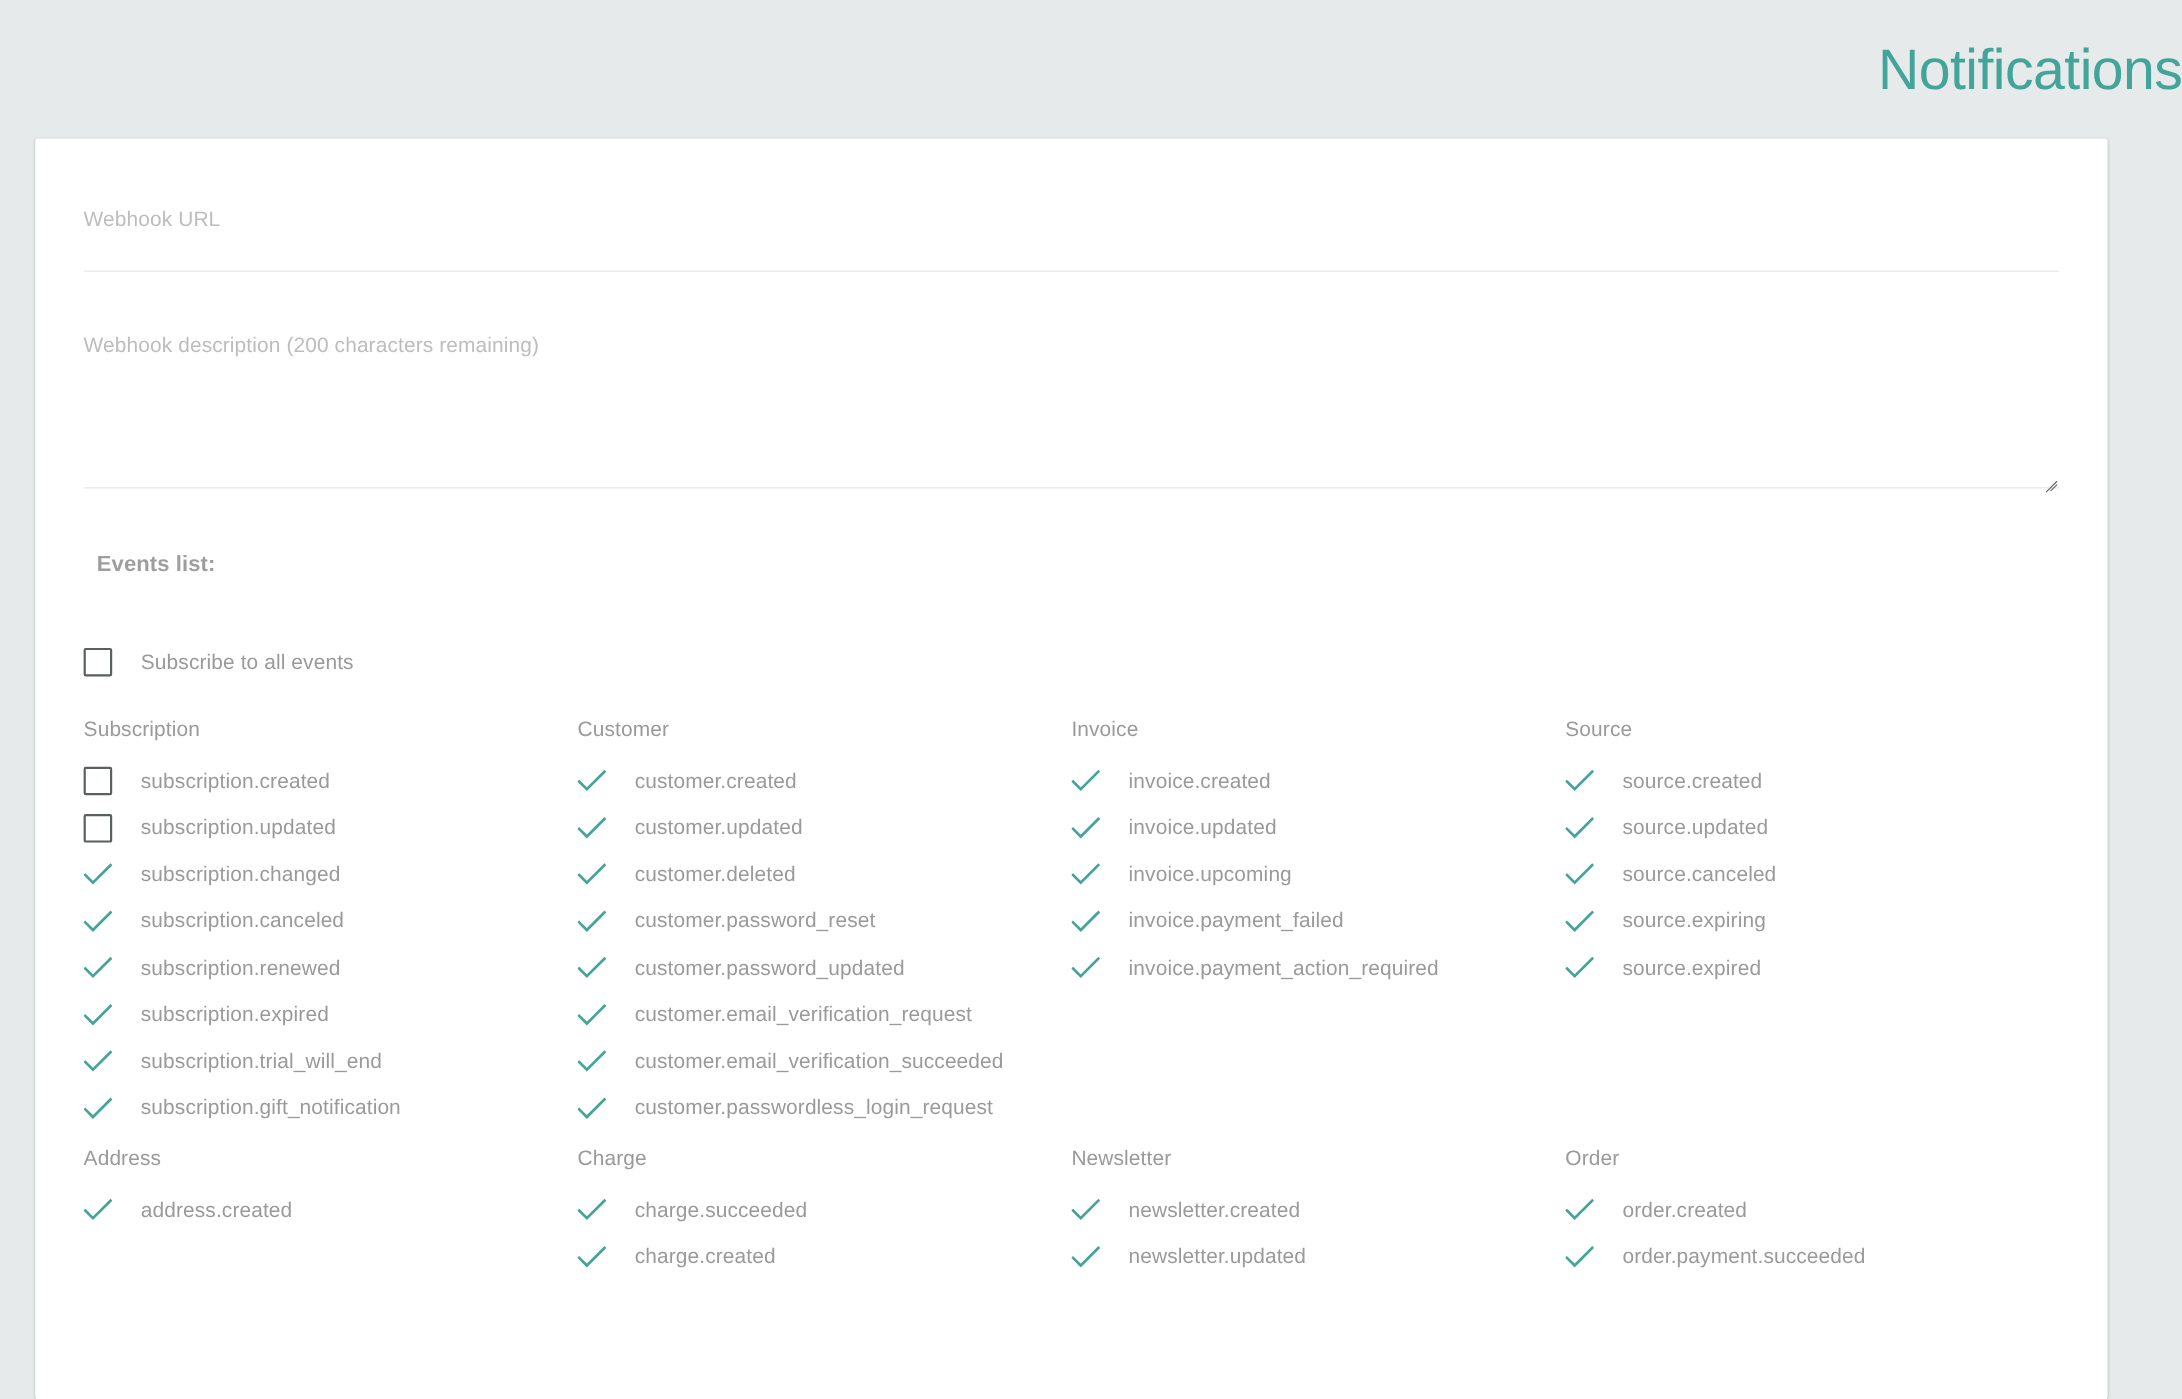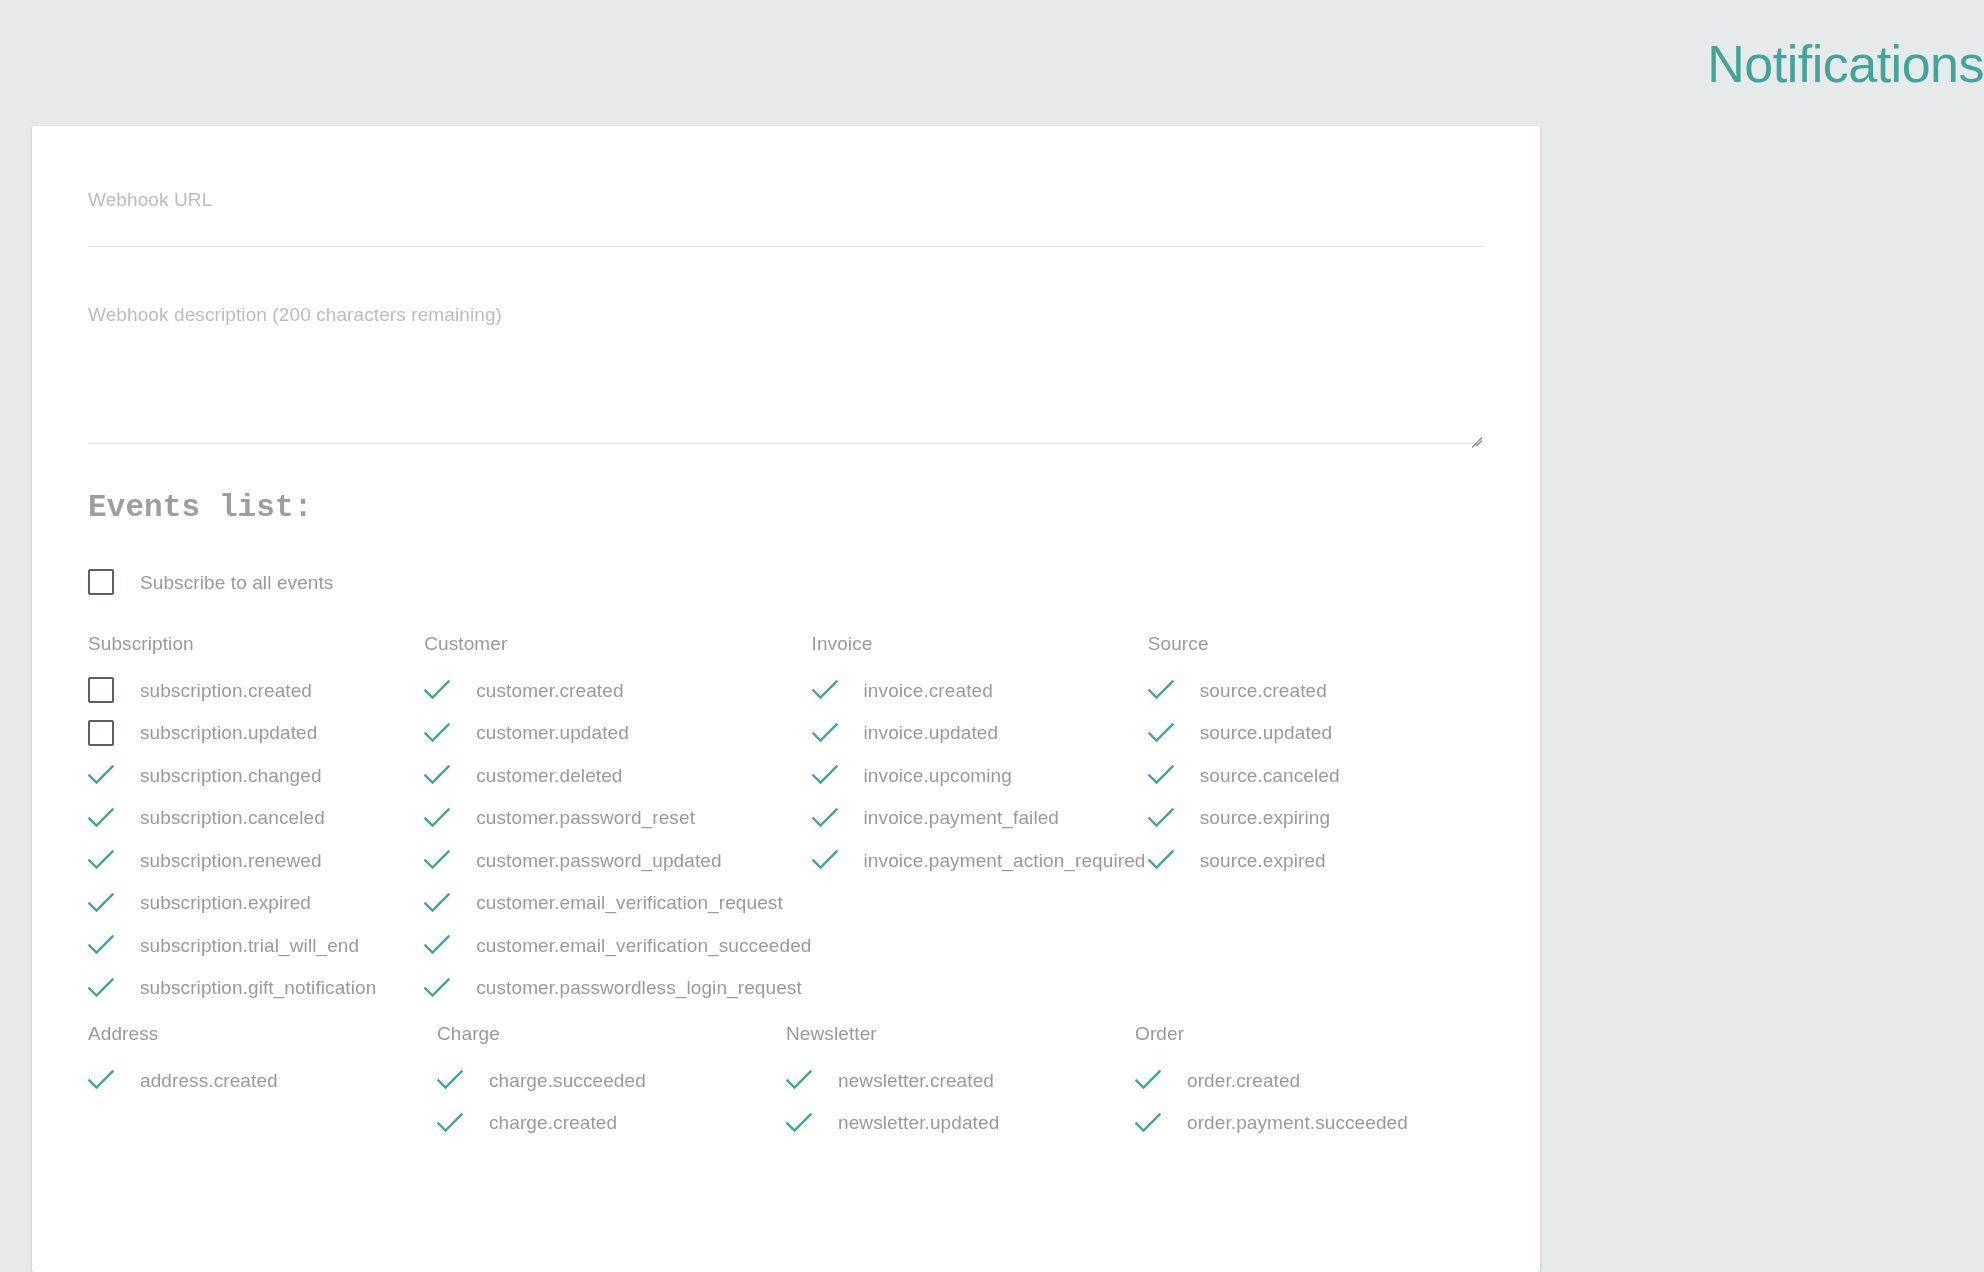--- a/index.html
+++ b/index.html
@@ -26,27 +26,27 @@
     color: #43a499;
     line-height: 1.1;
     text-align: right;
   }
 
   
   .card {
     position: absolute;
     left: 32px;
     top: 126px;
-    width: 1508px;
+    width: 1884px;
     min-height: 1146px;
     background: #ffffff;
     box-shadow: 0 1px 3px rgba(0,0,0,0.13), 0 1px 2px rgba(0,0,0,0.10);
     border-radius: 2px;
     box-sizing: border-box;
-    padding: 0 56px;
+    padding: 0 44px;
     overflow: hidden;
   }
 
   
   .field {
     position: relative;
     border-bottom: 1px solid #e4e4e4;
   }
   .field-url {
     height: 78px;
@@ -78,33 +78,32 @@
     background: #5f5f5f;
     height: 1px;
     transform-origin: 100% 50%;
     transform: rotate(-45deg);
   }
   .resize-grip span:nth-child(1) { width: 14px; bottom: 3px; }
   .resize-grip span:nth-child(2) { width: 8px;  bottom: 0px; }
 
   
   .events-heading {
-    margin: 0;
+    margin: 12px;
     padding: 46px 0 0 0;
-    font-size: 31px;
+    font-size: 20px;
     font-weight: 700;
     color: #9e9e9e;
     letter-spacing: 0.1px;
-    font-family: Liberation Mono, monospace;
   }
 
   .subscribe-all {
     display: flex;
     align-items: center;
-    margin-top: 40px;
+    margin-top: 60px;
     height: 34px;
   }
 
   .box-icon {
     width: 26px;
     height: 26px;
     border: 2px solid #5a5f5f;
     border-radius: 2px;
     box-sizing: border-box;
     flex: 0 0 26px;

